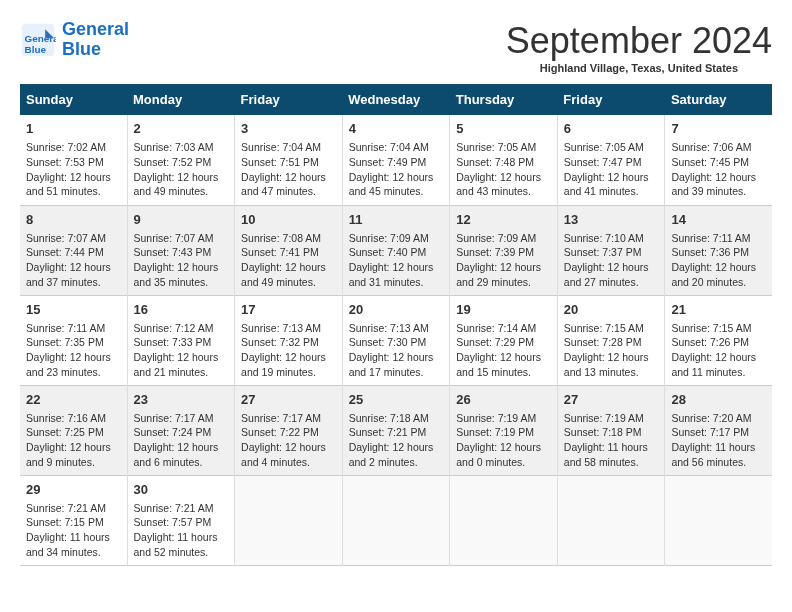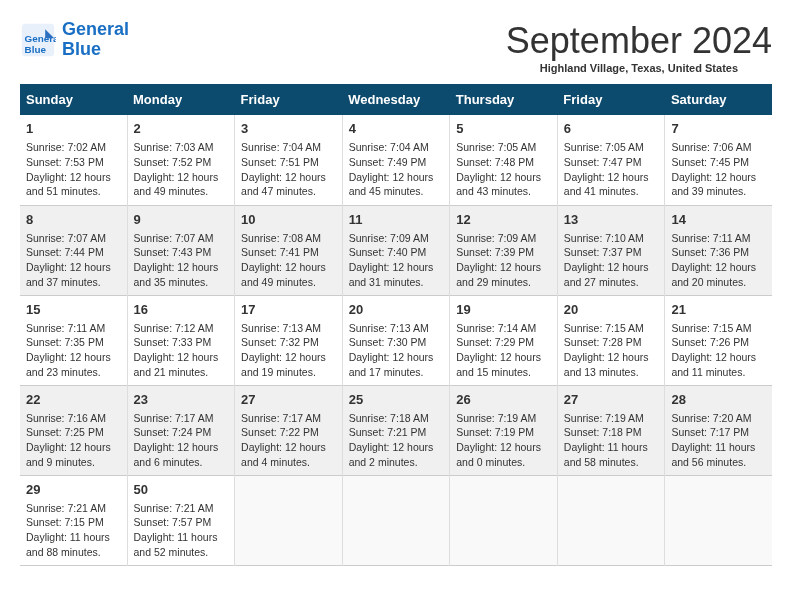--- a/index.html
+++ b/index.html
@@ -327,24 +327,24 @@
           <div>Daylight: 11 hours</div>
           <div>and 56 minutes.</div>
         </td>
       </tr>
       <tr class="week-row">
         <td>
           <span class="day-num">29</span>
           <div>Sunrise: 7:21 AM</div>
           <div>Sunset: 7:15 PM</div>
           <div>Daylight: 11 hours</div>
-          <div>and 88 minutes.</div>
-        </td>
-        <td>
-          <span class="day-num">50</span>
+          <div>and 34 minutes.</div>
+        </td>
+        <td>
+          <span class="day-num">30</span>
           <div>Sunrise: 7:21 AM</div>
           <div>Sunset: 7:57 PM</div>
           <div>Daylight: 11 hours</div>
           <div>and 52 minutes.</div>
         </td>
         <td class="empty"></td>
         <td class="empty"></td>
         <td class="empty"></td>
         <td class="empty"></td>
         <td class="empty"></td>

